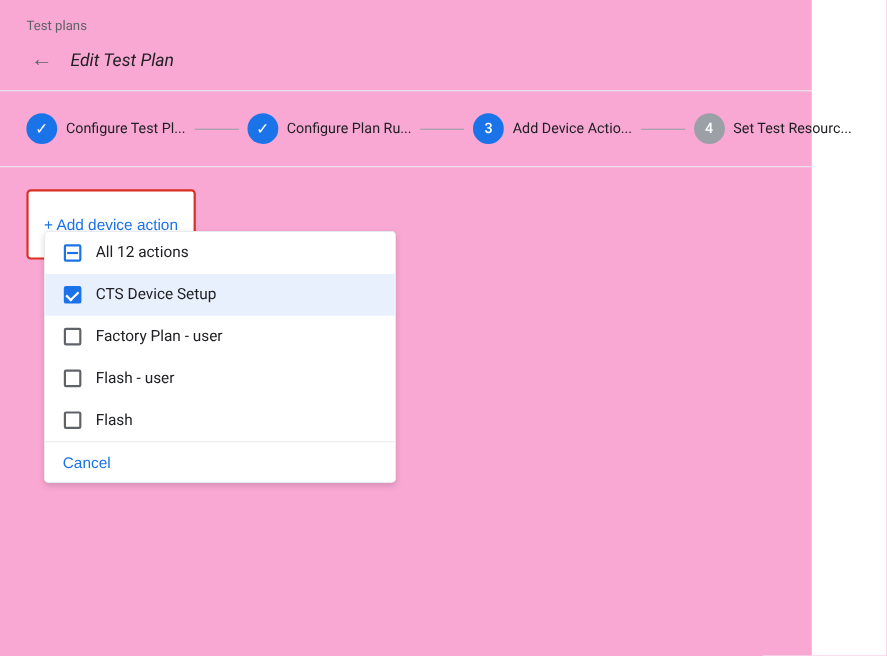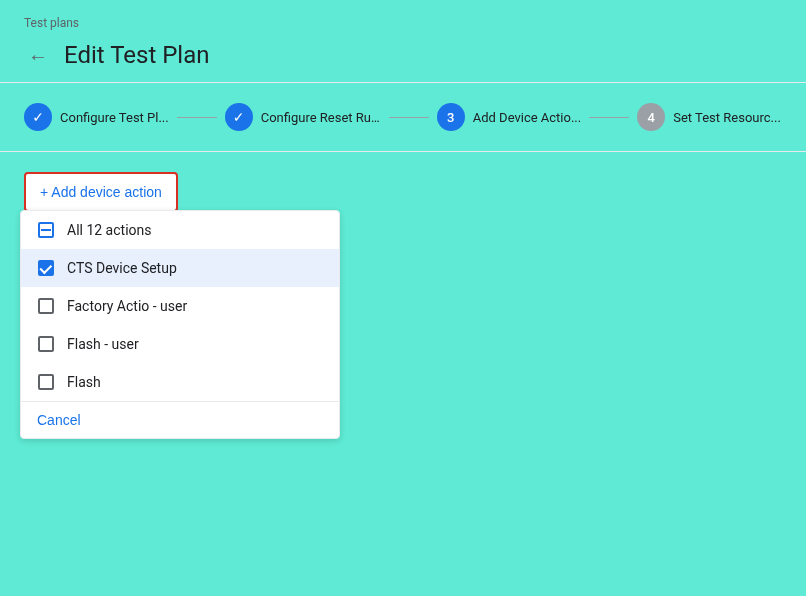--- a/index.html
+++ b/index.html
@@ -6,23 +6,23 @@
     body {
       font-family: 'Roboto', Arial, sans-serif;
       background: #fff;
       width: 806px;
       height: 596px;
       overflow: hidden;
       color: #202124;
     }
 
     .page-container {
-      width: 806px;
+      width: 738px;
       height: 596px;
-      background: #5eead4;
+      background: #f9a8d4;
       padding: 0;
       position: relative;
     }
 
     
     .breadcrumb-bar {
       padding: 12px 24px 4px 24px;
     }
     .breadcrumb-text {
       font-size: 12px;
@@ -40,23 +40,24 @@
       border: none;
       cursor: pointer;
       padding: 4px;
       margin-right: 12px;
       color: #5f6368;
       font-size: 20px;
       display: flex;
       align-items: center;
     }
     .page-title {
-      font-size: 24px;
+      font-size: 16px;
       font-weight: 400;
       color: #202124;
+      font-style: italic;
     }
 
     
     .stepper {
       display: flex;
       align-items: center;
       padding: 20px 24px 20px 24px;
       border-bottom: 1px solid #e8eaed;
     }
     .step-item {
@@ -110,37 +111,37 @@
     .content-area {
       padding: 20px 24px;
       position: relative;
     }
 
     
     .add-action-btn {
       border: 2px solid #d93025;
       background: #fff;
       color: #1a73e8;
-      padding: 10px 14px;
+      padding: 22px 14px;
       font-size: 14px;
       cursor: pointer;
       border-radius: 4px;
       display: inline-flex;
       align-items: center;
       gap: 4px;
       font-weight: 500;
       position: relative;
       z-index: 10;
     }
 
     
     .dropdown-panel {
       position: absolute;
       top: 58px;
-      left: 20px;
+      left: 40px;
       width: 320px;
       background: #fff;
       border: 1px solid #e8eaed;
       border-radius: 4px;
       box-shadow: 0 2px 6px rgba(0,0,0,0.15);
       z-index: 100;
       overflow: hidden;
     }
 
     .dropdown-list {
@@ -272,21 +273,21 @@
       </div>
       <span class="step-label">Configure Test Pl...</span>
     </div>
 
     <div class="step-connector"></div>
 
     <div class="step-item">
       <div class="step-circle completed">
         <span class="checkmark">✓</span>
       </div>
-      <span class="step-label">Configure Reset Ru...</span>
+      <span class="step-label">Configure Plan Ru...</span>
     </div>
 
     <div class="step-connector"></div>
 
     <div class="step-item">
       <div class="step-circle active">
         <span>3</span>
       </div>
       <span class="step-label">Add Device Actio...</span>
     </div>
@@ -325,21 +326,21 @@
             <div class="cb-checked"></div>
           </div>
           <span>CTS Device Setup</span>
         </div>
 
 
         <div class="dropdown-item">
           <div class="cb-container">
             <div class="cb-unchecked"></div>
           </div>
-          <span>Factory Actio - user</span>
+          <span>Factory Plan - user</span>
         </div>
 
         <div class="dropdown-item">
           <div class="cb-container">
             <div class="cb-unchecked"></div>
           </div>
           <span>Flash - user</span>
         </div>
 
         <div class="dropdown-item">

